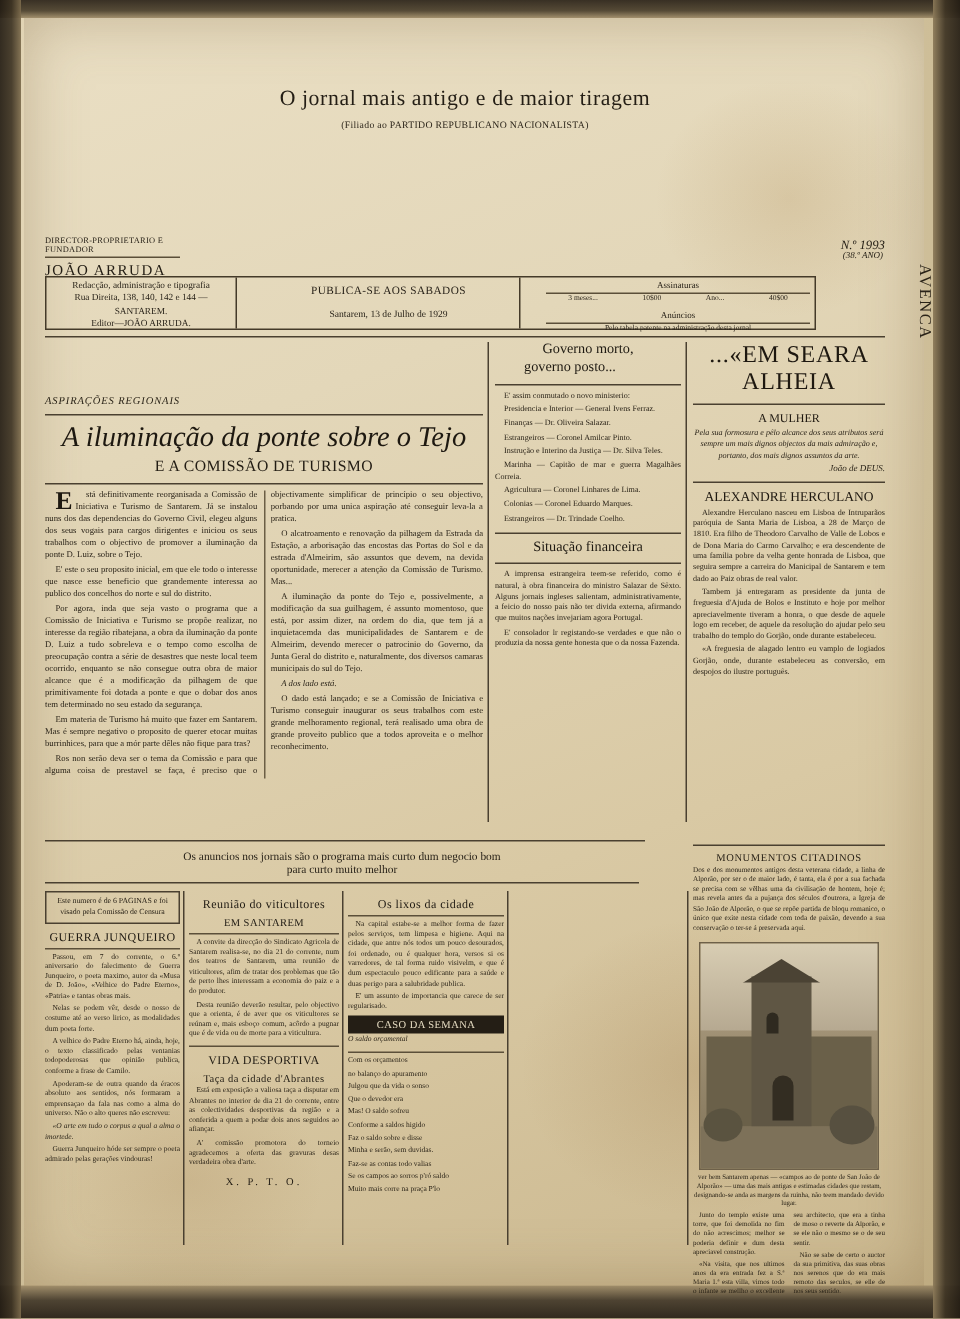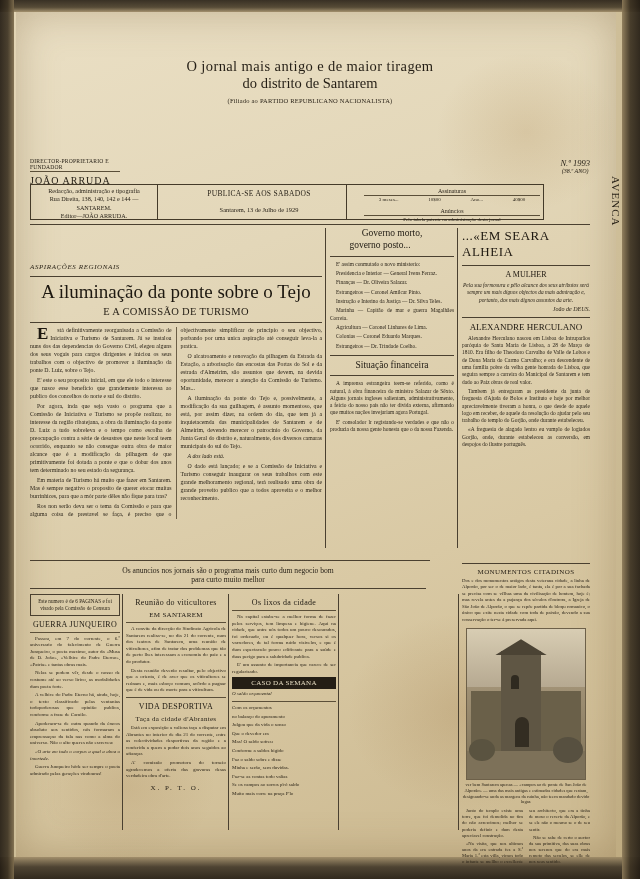--- a/index.html
+++ b/index.html
@@ -84,39 +84,39 @@
   .colB{position:absolute;left:300px;top:0;width:124px;}
   .colC{position:absolute;left:432px;top:0;width:128px;}
 
   .vrule{position:absolute;width:1px;background:#4a4030;}
   .v1{left:295px;top:0;height:320px;}
   .v2{left:427px;top:0;height:320px;}
 
   .kicker{font-size:7px;letter-spacing:.6px;color:#2b2418;font-style:italic;margin-top:35px;}
   .headline{
     font-family:"Liberation Serif", serif;
-    font-size:19px;color:#1d1810;text-align:center;margin-top:5px;line-height:1.05;
+    font-size:19px;color:#1d1810;text-align:center;margin-top:5px;line-height:1.05;font-style:italic;
   }
   .subhead{font-size:10.5px;text-align:center;margin-top:4px;color:#221c13;letter-spacing:.3px;}
   .hr-s{height:1px;background:#4a4030;margin:5px 0 4px;}
 
   .txt{font-size:5.8px;line-height:1.38;color:#2a2318;text-align:justify;hyphens:auto;}
   .txt p{margin:0 0 2px 0;text-indent:7px;}
   .two{column-count:2;column-gap:9px;column-rule:1px solid #6b5e45;}
   .dropcap::first-letter{
     float:left;font-size:17px;line-height:14px;padding-right:2px;font-weight:bold;color:#1d1810;
   }
 
   .bhead{font-size:9.5px;text-align:center;color:#1f1a12;line-height:1.1;margin-bottom:2px;}
   .bsmall{font-size:5.4px;line-height:1.35;color:#2a2318;text-align:justify;}
   .bsmall p{margin:0 0 2px;text-indent:6px;}
   .center{text-align:center;}
   .italic{font-style:italic;}
 
-  .chead{font-size:13px;letter-spacing:.5px;color:#1e1810;}
+  .chead{font-size:16px;text-align:center;letter-spacing:.5px;color:#1e1810;}
   .chead2{font-size:8px;text-align:center;color:#1e1810;margin-top:2px;}
   .by{font-size:6px;text-align:right;color:#2a2318;font-style:italic;margin-top:2px;}
 
   
   .mon{position:absolute;left:432px;top:330px;width:128px;}
   .mon .mh{font-size:7px;text-align:center;letter-spacing:.4px;color:#261f15;}
   .mon .mt{font-size:17px;text-align:center;color:#1b1610;margin-top:3px;font-family:"DejaVu Serif",serif;}
   .photo{
     margin:5px auto 0;width:118px;height:150px;
     background:linear-gradient(180deg,#b9a98c 0%,#9d8e72 45%,#7f7258 100%);
@@ -176,21 +176,20 @@
   <div class="edge right"></div>
 
   <div class="sheet">
     <div class="stain s1"></div>
     <div class="stain s2"></div>
     <div class="stain s3"></div>
   </div>
 
   <div class="masthead">
     <div class="sub">O jornal mais antigo e de maior tiragem</div>
-    <div class="sub2">do distrito de Santarem</div>
     <div class="filiado">(Filiado ao PARTIDO REPUBLICANO NACIONALISTA)</div>
   </div>
 
   <div class="idbar">
     <div class="left">
       <span class="l1">DIRECTOR-PROPRIETARIO E FUNDADOR</span>
       <div class="l2">JOÃO ARRUDA</div>
     </div>
     <div class="right">
       <div class="n">N.º 1993</div>

